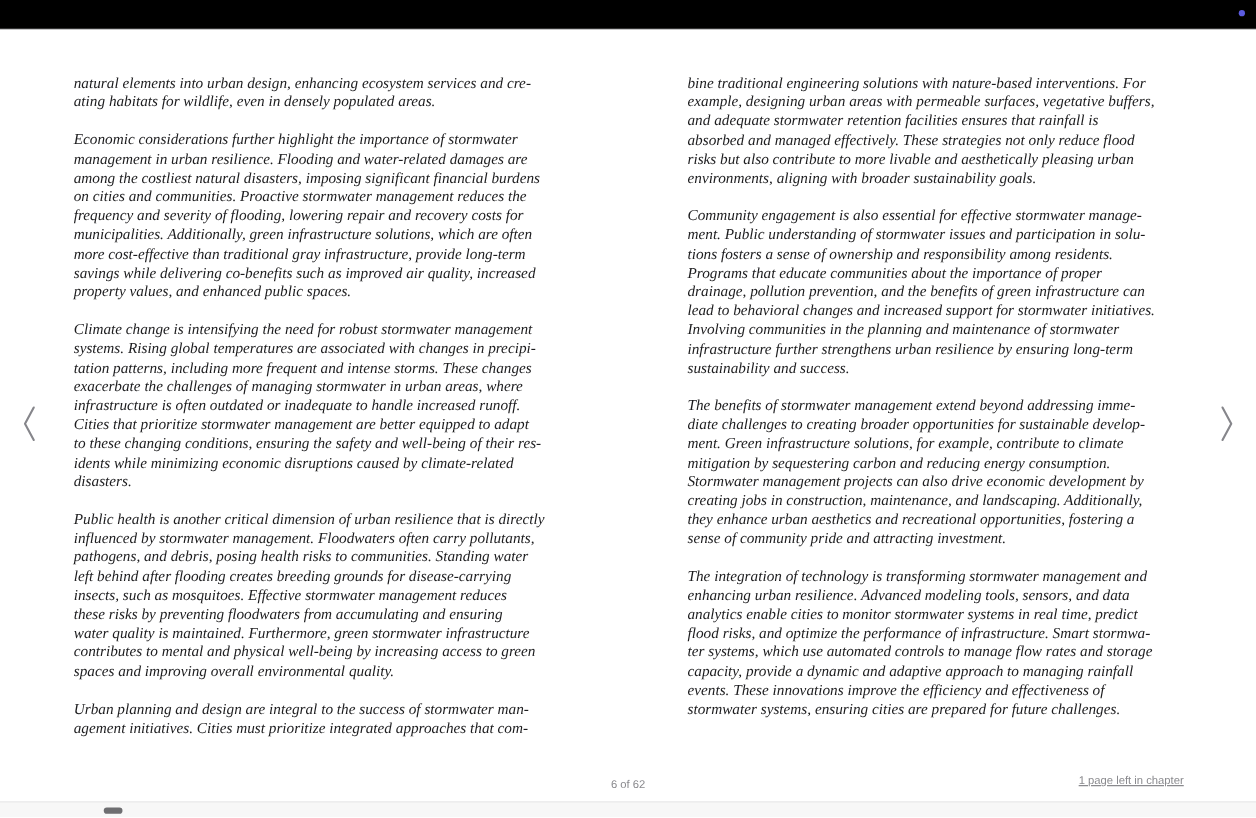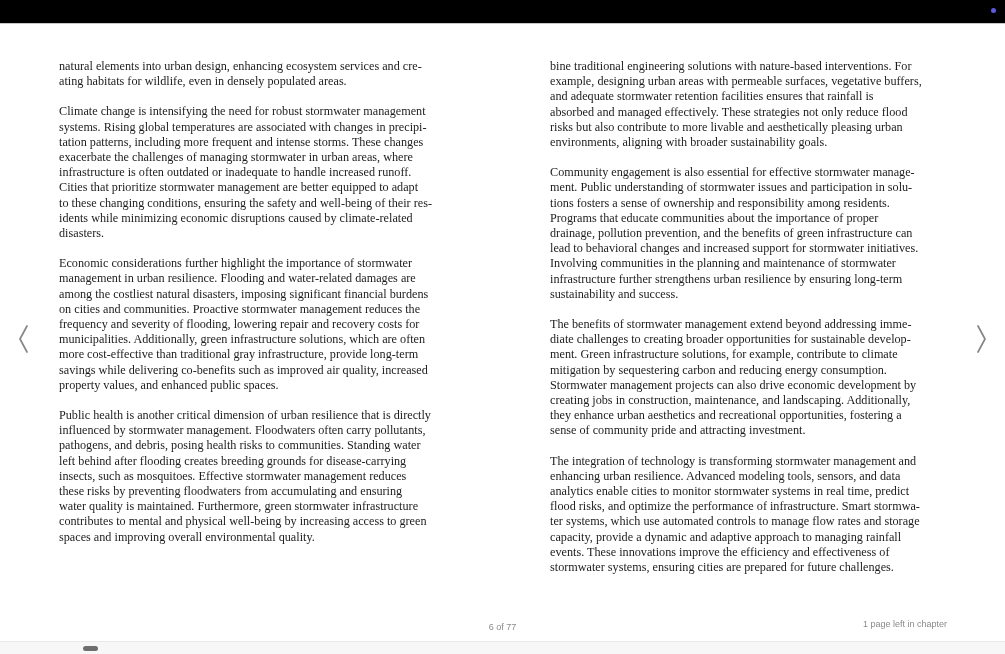--- a/index.html
+++ b/index.html
@@ -34,20 +34,21 @@
 
   
   .col {
     position: absolute;
     top: 59px;
     width: 434px;
     font-size: 12.2px;
     line-height: 15.2px;
     color: #1c1c1e;
     text-align: left;
+    font-style: italic;
   }
   .col p {
     margin: 0 0 15px 0;
     white-space: pre-line;
   }
   .col-left  { left: 59px; }
   .col-right { left: 550px; }
 
   
   .nav-btn {
@@ -79,20 +80,21 @@
     font-size: 9px;
     color: #8a8a8e;
   }
   .footer-right {
     position: absolute;
     top: 619px;
     right: 58px;
     font-family: "Liberation Sans", sans-serif;
     font-size: 9px;
     color: #8a8a8e;
+    text-decoration: underline;
   }
 
   
   .scrubber-track {
     position: absolute;
     left: 0;
     bottom: 0;
     width: 100%;
     height: 13px;
     background: #f7f7f7;
@@ -123,47 +125,49 @@
     <span>
       <svg width="14" height="30" viewBox="0 0 14 30">
         <polyline points="11,2 4,15 11,28" fill="none" stroke="#86868b" stroke-width="1.7" stroke-linecap="round" stroke-linejoin="round"></polyline>
       </svg>
     </span>
   </button>
 
   <div class="col col-left">
     <p>natural elements into urban design, enhancing ecosystem services and cre-
 ating habitats for wildlife, even in densely populated areas.</p>
+    <p>Economic considerations further highlight the importance of stormwater
+management in urban resilience. Flooding and water-related damages are
+among the costliest natural disasters, imposing significant financial burdens
+on cities and communities. Proactive stormwater management reduces the
+frequency and severity of flooding, lowering repair and recovery costs for
+municipalities. Additionally, green infrastructure solutions, which are often
+more cost-effective than traditional gray infrastructure, provide long-term
+savings while delivering co-benefits such as improved air quality, increased
+property values, and enhanced public spaces.</p>
     <p>Climate change is intensifying the need for robust stormwater management
 systems. Rising global temperatures are associated with changes in precipi-
 tation patterns, including more frequent and intense storms. These changes
 exacerbate the challenges of managing stormwater in urban areas, where
 infrastructure is often outdated or inadequate to handle increased runoff.
 Cities that prioritize stormwater management are better equipped to adapt
 to these changing conditions, ensuring the safety and well-being of their res-
 idents while minimizing economic disruptions caused by climate-related
 disasters.</p>
-    <p>Economic considerations further highlight the importance of stormwater
-management in urban resilience. Flooding and water-related damages are
-among the costliest natural disasters, imposing significant financial burdens
-on cities and communities. Proactive stormwater management reduces the
-frequency and severity of flooding, lowering repair and recovery costs for
-municipalities. Additionally, green infrastructure solutions, which are often
-more cost-effective than traditional gray infrastructure, provide long-term
-savings while delivering co-benefits such as improved air quality, increased
-property values, and enhanced public spaces.</p>
     <p>Public health is another critical dimension of urban resilience that is directly
 influenced by stormwater management. Floodwaters often carry pollutants,
 pathogens, and debris, posing health risks to communities. Standing water
 left behind after flooding creates breeding grounds for disease-carrying
 insects, such as mosquitoes. Effective stormwater management reduces
 these risks by preventing floodwaters from accumulating and ensuring
 water quality is maintained. Furthermore, green stormwater infrastructure
 contributes to mental and physical well-being by increasing access to green
 spaces and improving overall environmental quality.</p>
+    <p>Urban planning and design are integral to the success of stormwater man-
+agement initiatives. Cities must prioritize integrated approaches that com-</p>
   </div>
 
   <div class="col col-right">
     <p>bine traditional engineering solutions with nature-based interventions. For
 example, designing urban areas with permeable surfaces, vegetative buffers,
 and adequate stormwater retention facilities ensures that rainfall is
 absorbed and managed effectively. These strategies not only reduce flood
 risks but also contribute to more livable and aesthetically pleasing urban
 environments, aligning with broader sustainability goals.</p>
     <p>Community engagement is also essential for effective stormwater manage-
@@ -194,20 +198,20 @@
   </div>
 
   <button class="nav-btn nav-next">
     <span>
       <svg width="14" height="30" viewBox="0 0 14 30">
         <polyline points="3,2 10,15 3,28" fill="none" stroke="#86868b" stroke-width="1.7" stroke-linecap="round" stroke-linejoin="round"></polyline>
       </svg>
     </span>
   </button>
 
-  <div class="footer-center">6 of 77</div>
+  <div class="footer-center">6 of 62</div>
   <div class="footer-right">1 page left in chapter</div>
 
   <div class="scrubber-track">
     <span class="scrubber-handle"></span>
   </div>
 
 </div>
 
 </body></html>

